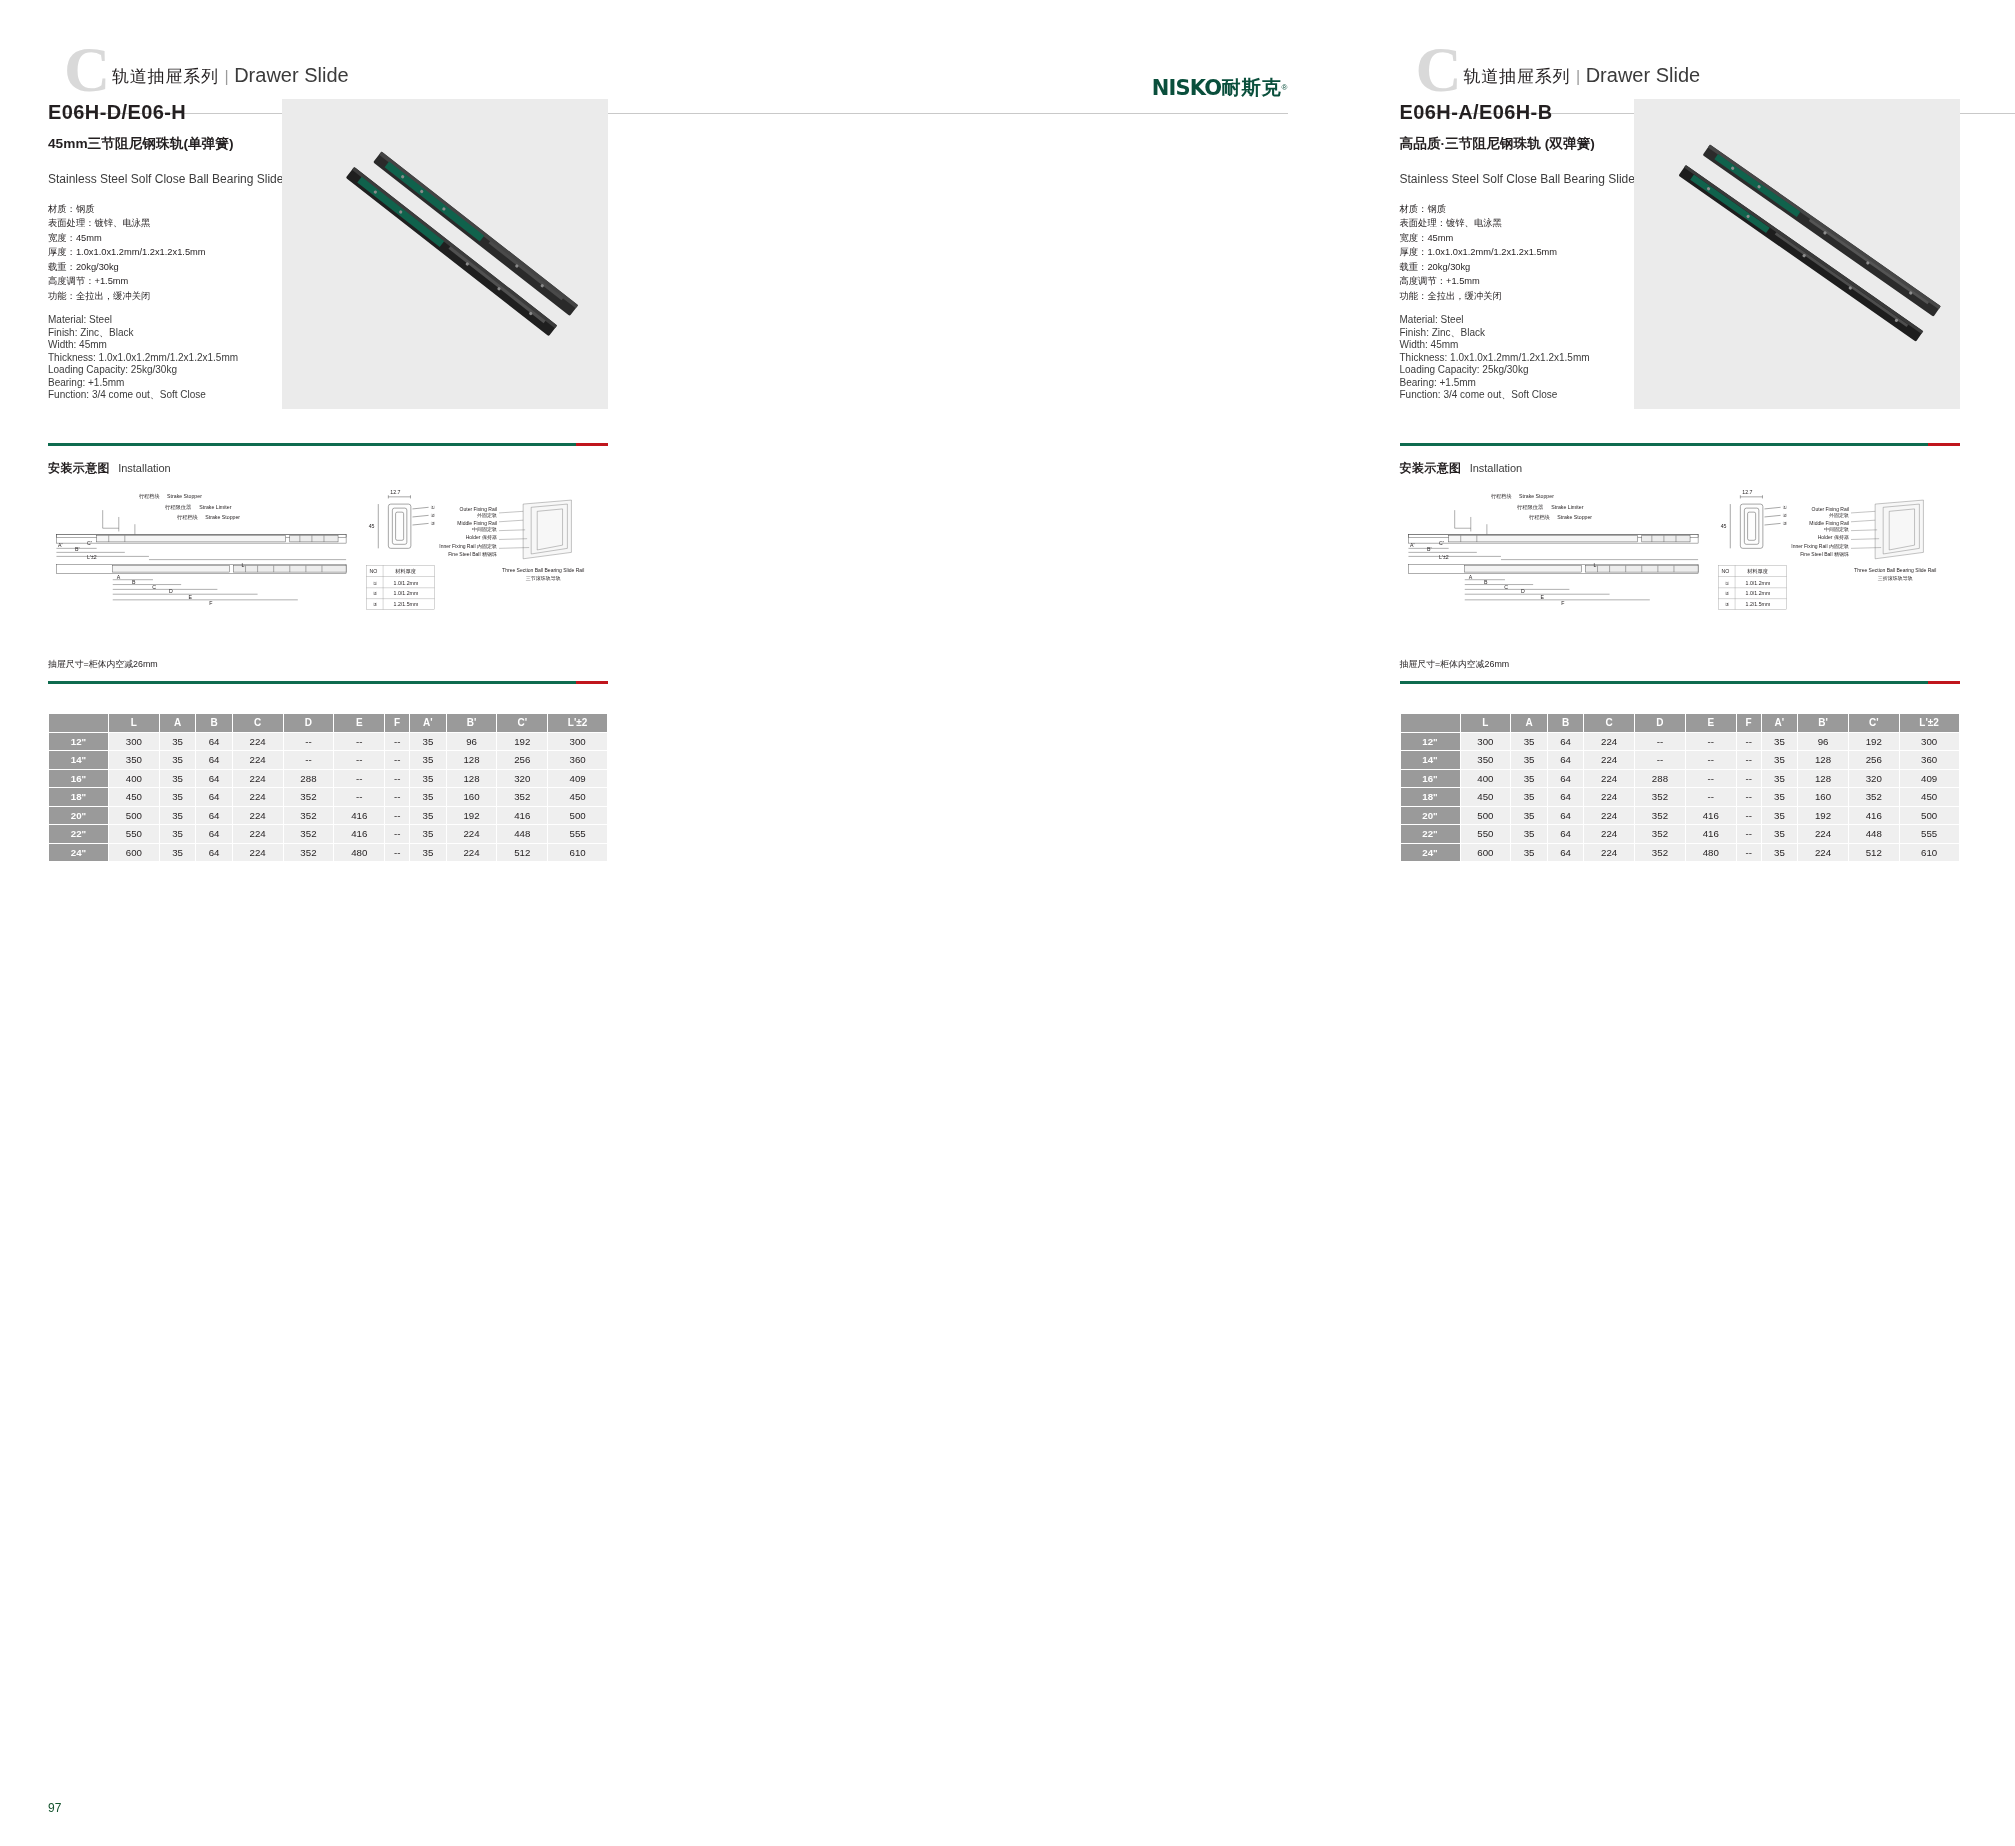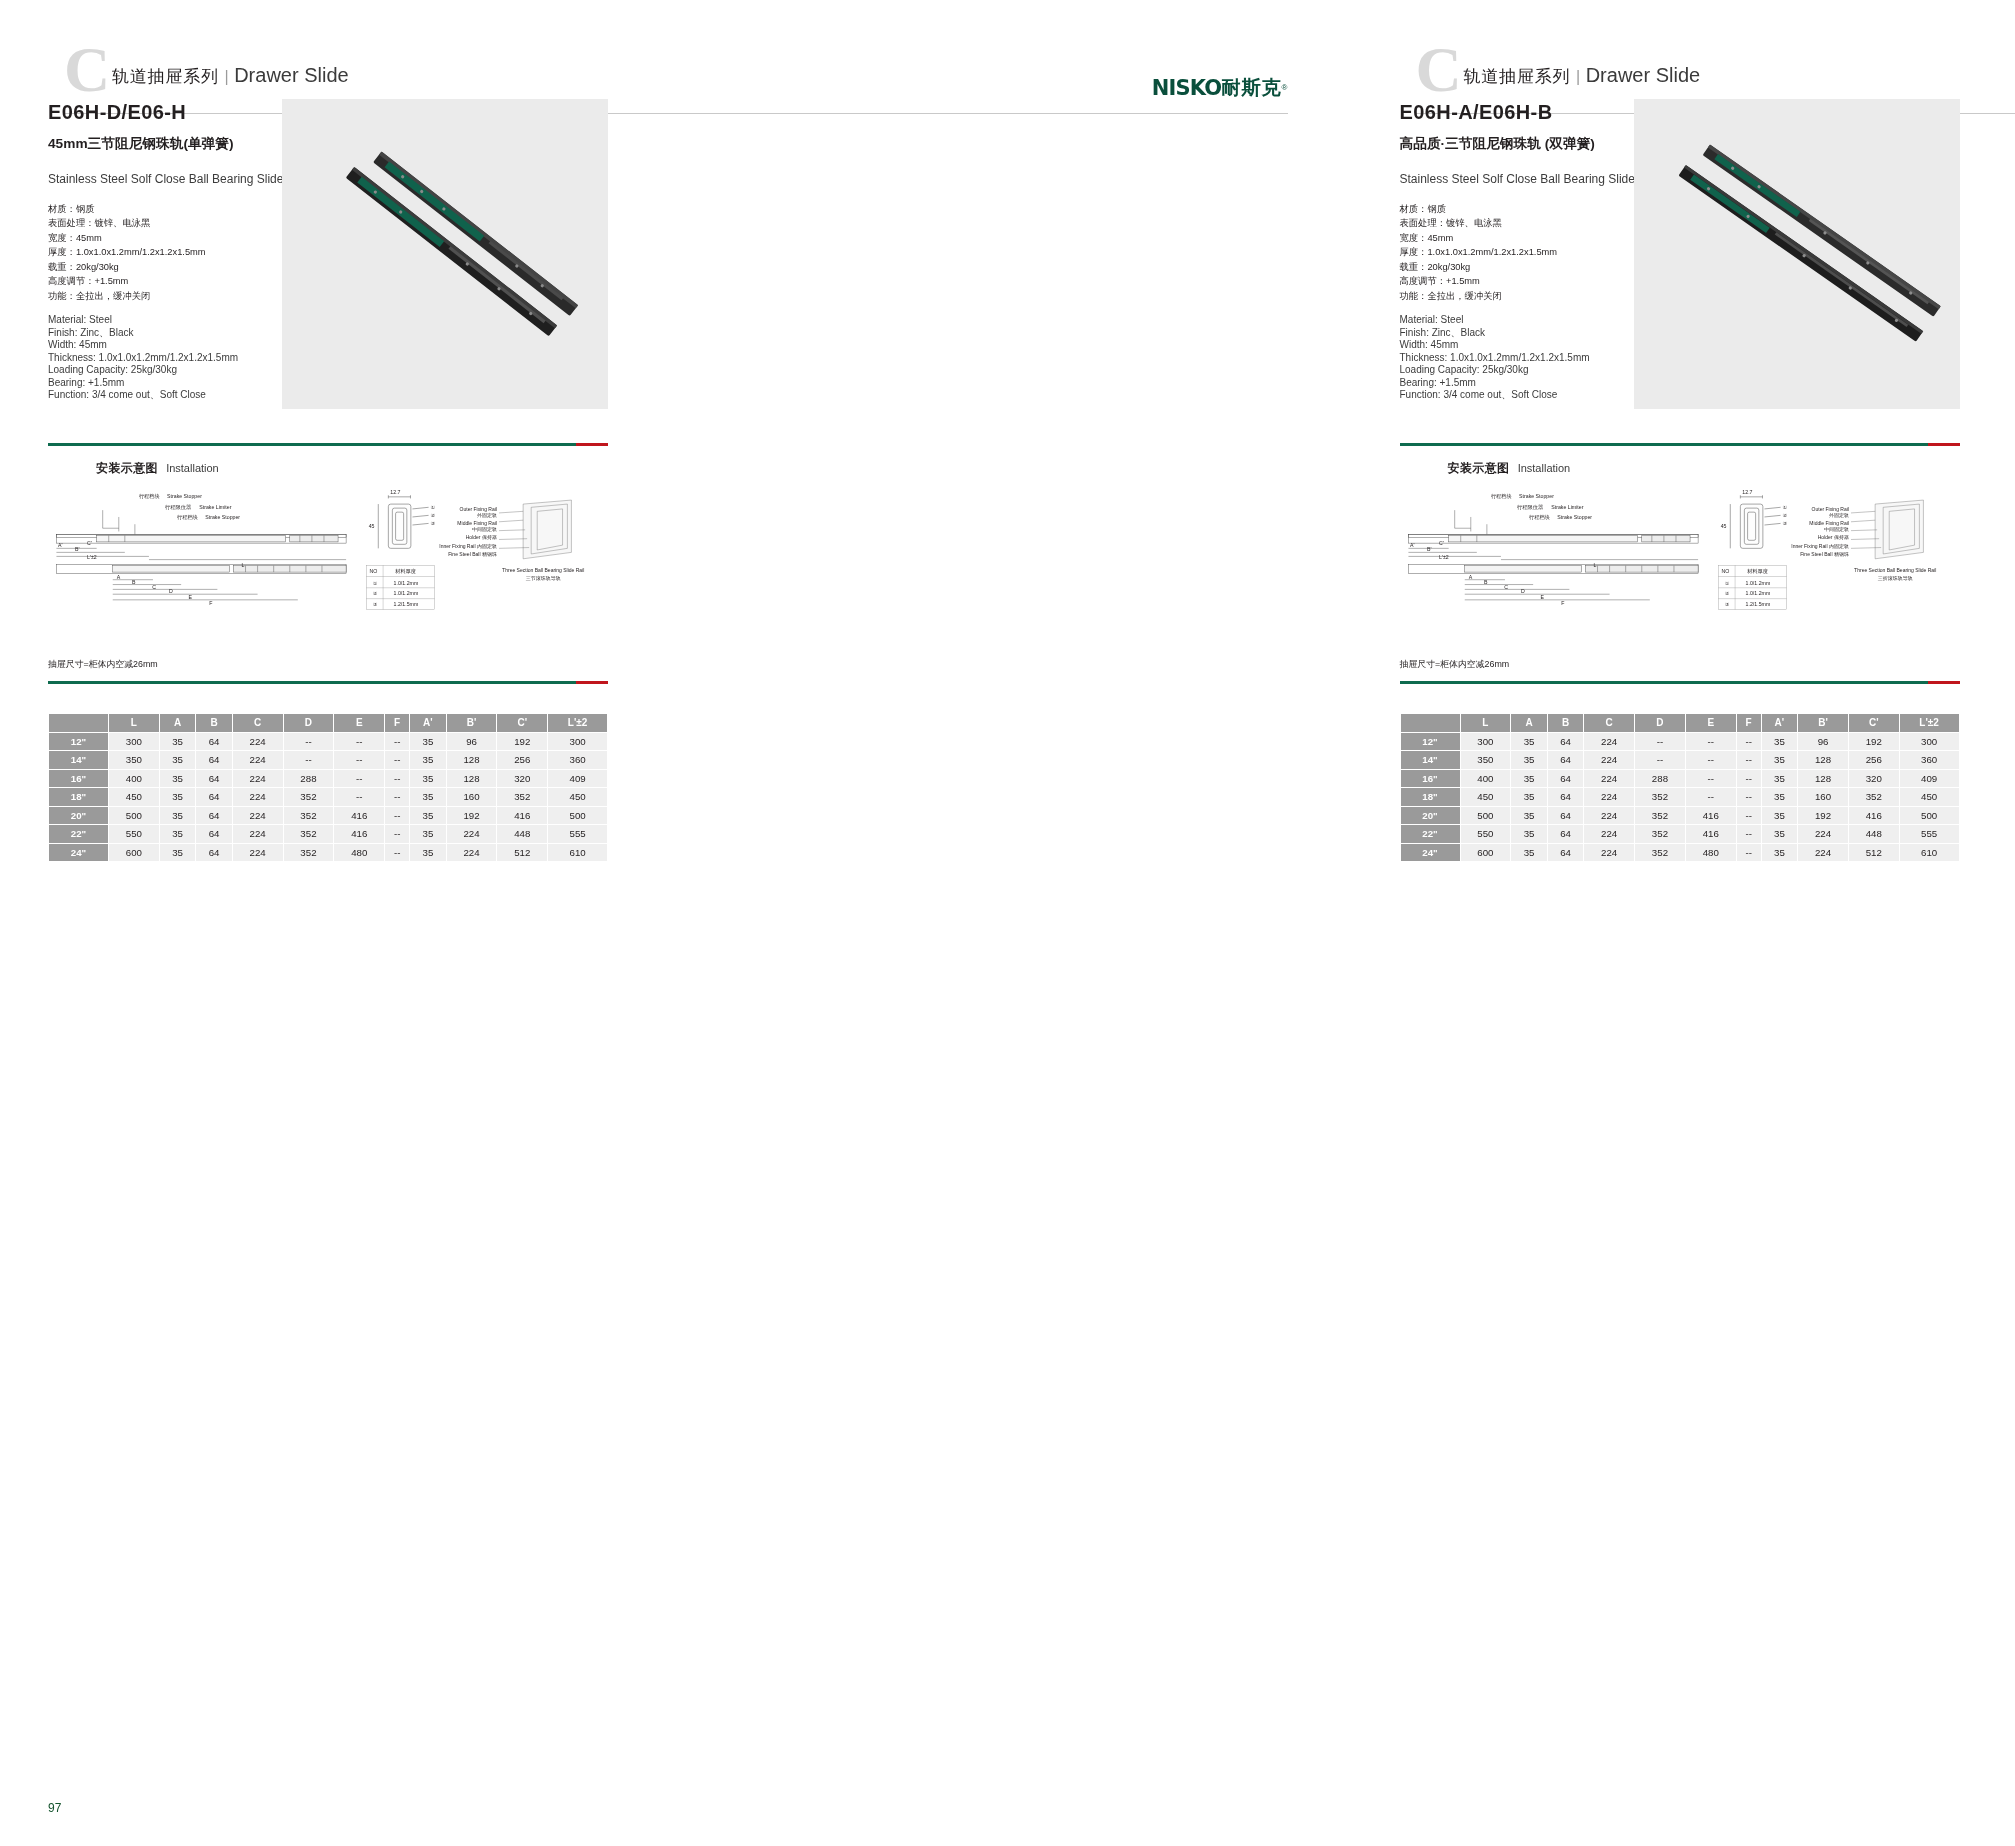--- a/index.html
+++ b/index.html
@@ -44,21 +44,21 @@
   .photo {
     position:absolute; left:282px; top:99px; width:326px; height:310px;
     background:#ebebeb;
   }
   .photo svg { display:block; width:100%; height:100%; }
 
   
   .sec { position:absolute; left:48px; width:560px; }
   .sec-bar { position:relative; height:3.2px; width:100%; background:#0e6b4f; }
   .sec-bar .red { position:absolute; right:0; top:0; width:32px; height:3.2px; background:#c0161d; }
-  .sec-title { margin-top:13.7px; font-size:12px;margin-left:48px; }
+  .sec-title { margin-top:13.7px; font-size:12px; }
   .sec-title .cn { font-weight:bold; color:#231f20; letter-spacing:0.4px;}
   .sec-title .en { color:#3b3b3b; margin-left:4.8px; font-size:11px; }
 
   
   .draw { position:absolute; left:48px; width:560px; height:193px; }
   .draw svg { display:block; }
   .draw-note { position:absolute; left:48px; font-size:8.9px; color:#231f20; }
 
   
   .tbl { position:absolute; left:48px; width:560px; border-collapse:collapse; }

